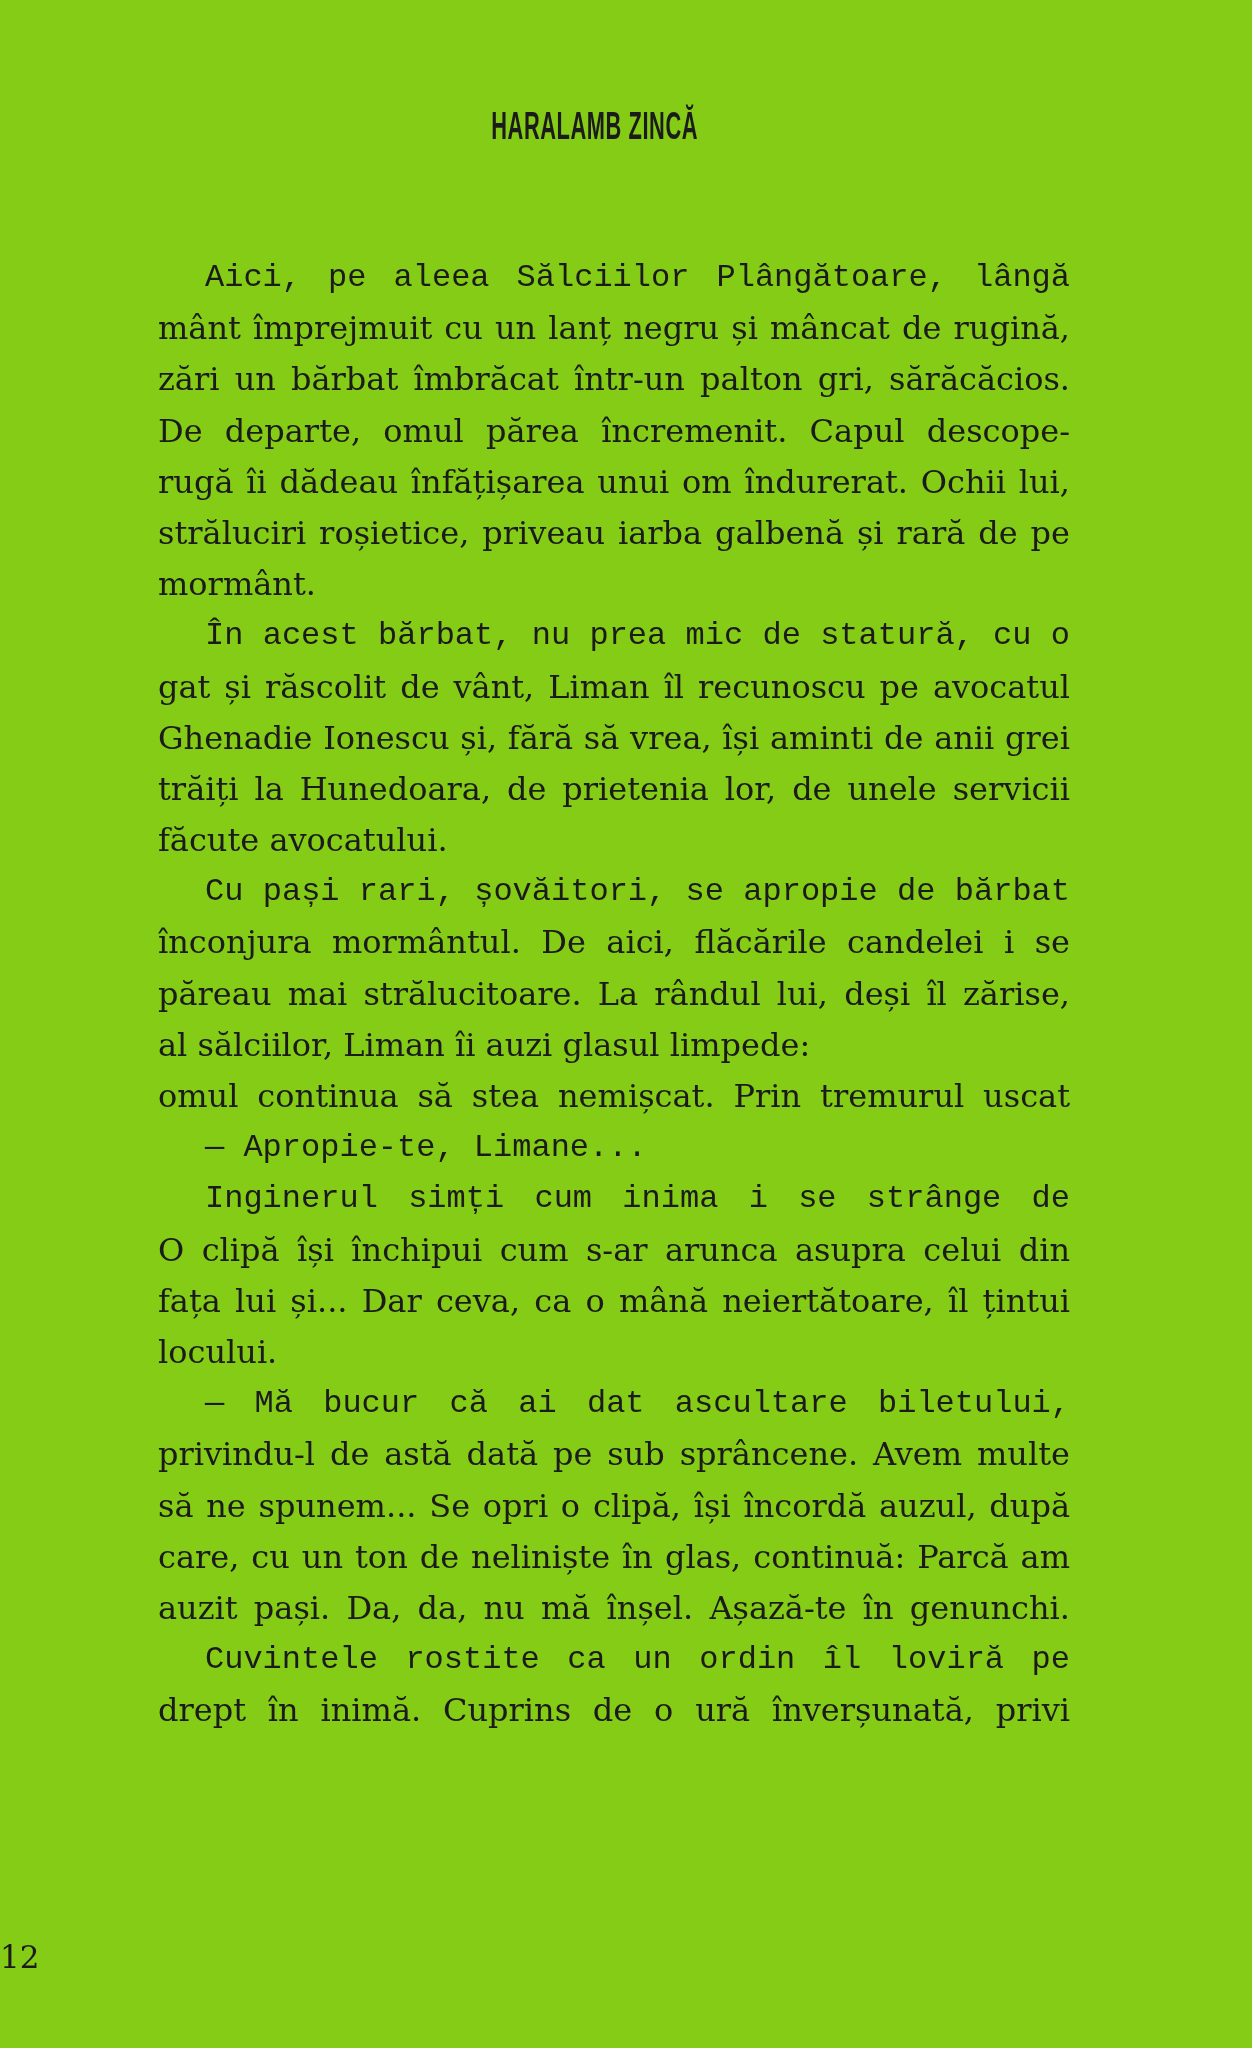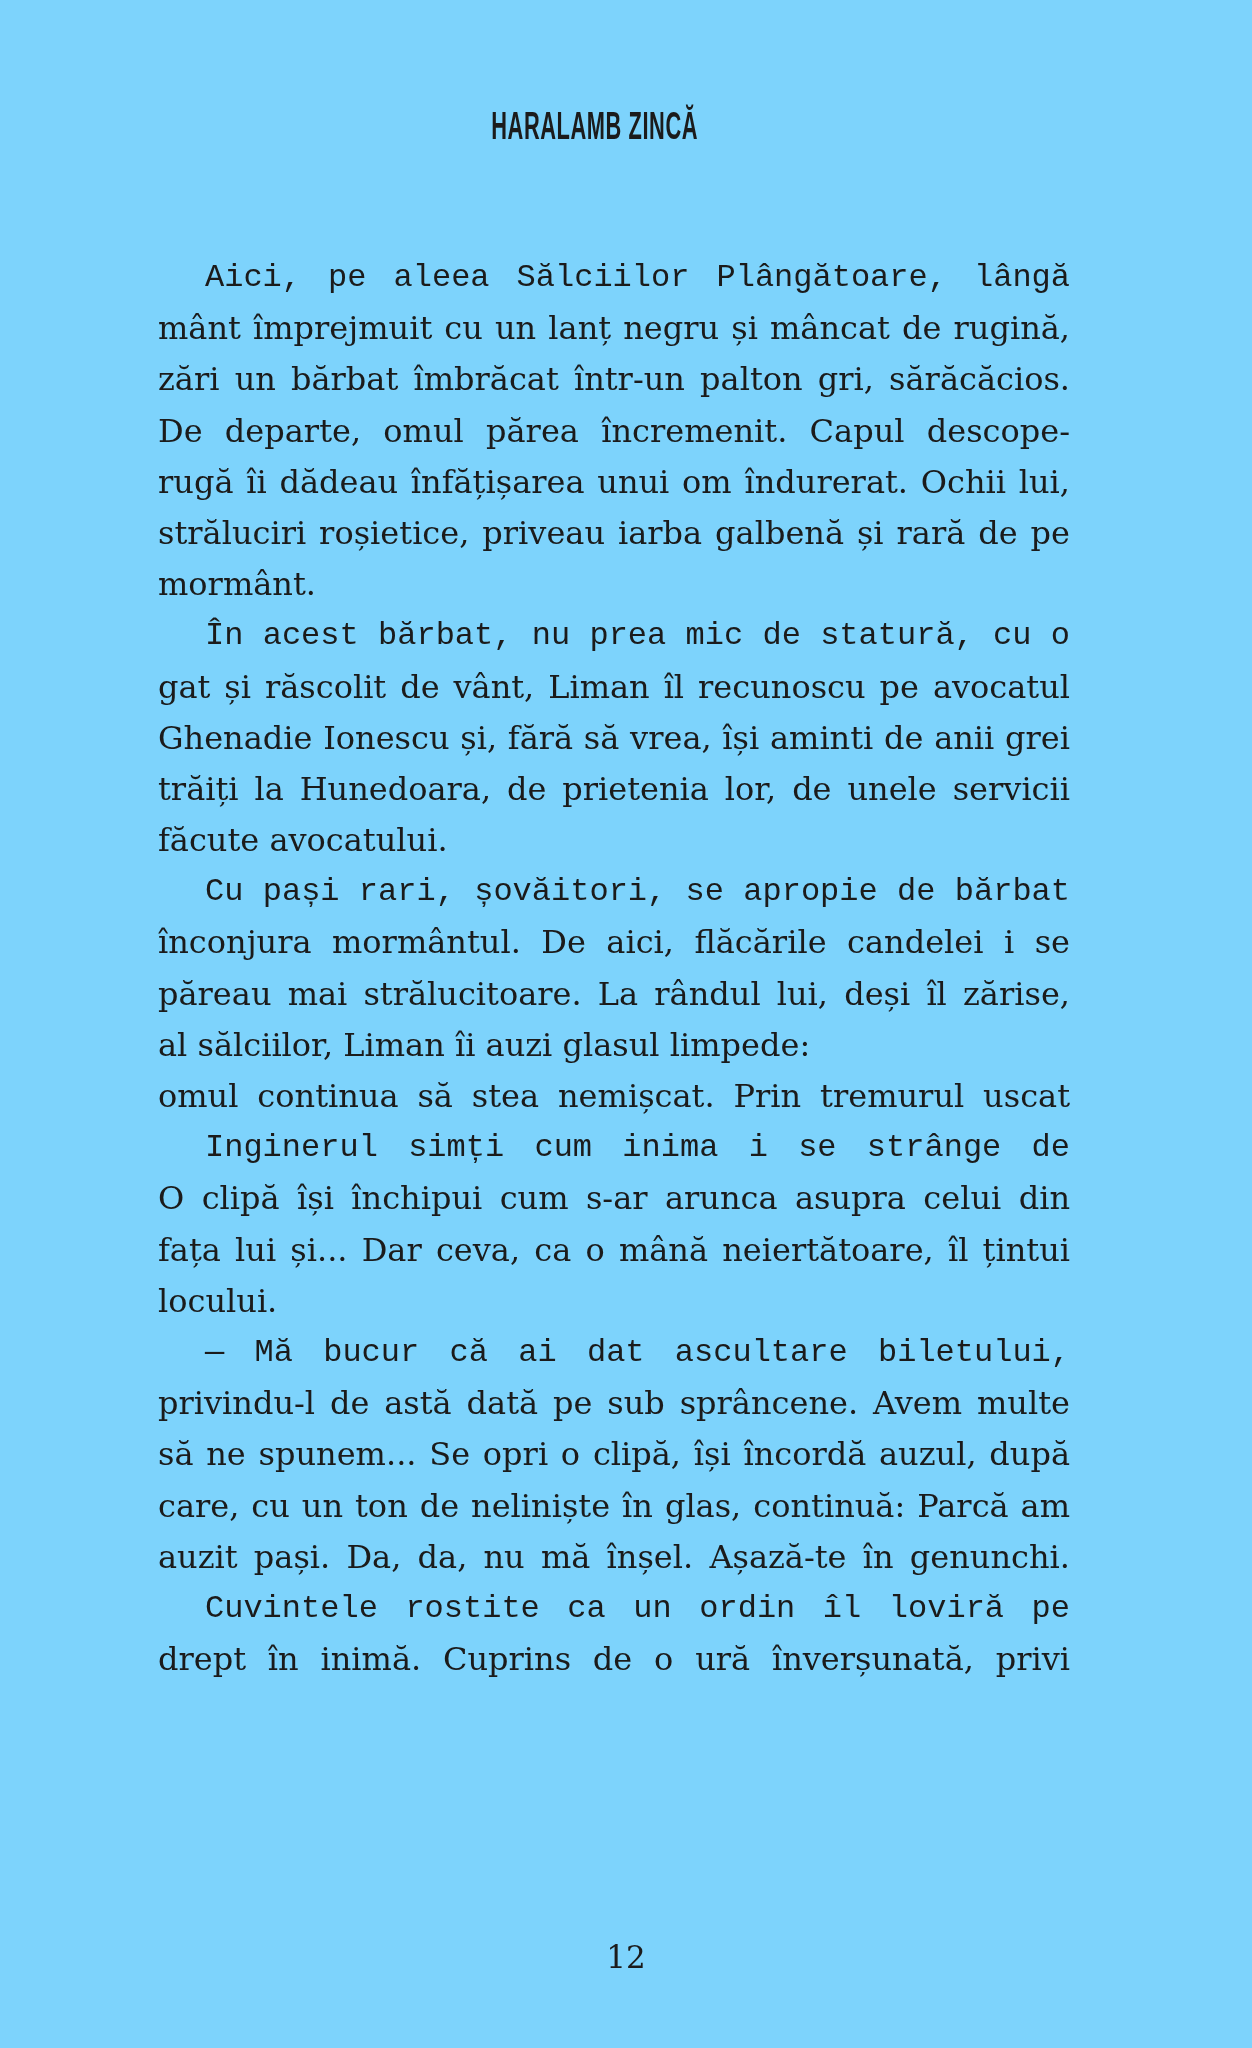--- a/index.html
+++ b/index.html
@@ -55,29 +55,29 @@
   }
   .line.first {
     padding-left: 47px;
     font-family: Liberation Mono, monospace;
   }
   .page-number {
     position: absolute;
     top: 1942px;
     left: 0;
     width: 1252px;
-    text-align: center;
+    text-align: left;
     font-size: 31px;
     line-height: 31px;
   }
 </style>
 </head>
 <body>
 
-<div class="page" style="background: #7dd3fc; color: rgb(27, 27, 27);">
+<div class="page" style="background: #84cc16; color: rgb(27, 27, 27);">
   <div class="author-header">
     <span class="condensed">HARALAMB ZINCĂ</span>
   </div>
 
   <div class="page-text" id="page-text">
       <div class="line just first">Aici, pe aleea Sălciilor Plângătoare, lângă un mor-</div>
       <div class="line just">mânt împrejmuit cu un lanț negru și mâncat de rugină,</div>
       <div class="line just">zări un bărbat îmbrăcat într-un palton gri, sărăcăcios.</div>
       <div class="line just">De departe, omul părea încremenit. Capul descope-</div>
       <div class="line just">rugă îi dădeau înfățișarea unui om îndurerat. Ochii lui,</div>
@@ -86,20 +86,21 @@
       <div class="line just first">În acest bărbat, nu prea mic de statură, cu o mus-</div>
       <div class="line just">gat și răscolit de vânt, Liman îl recunoscu pe avocatul</div>
       <div class="line just">Ghenadie Ionescu și, fără să vrea, își aminti de anii grei</div>
       <div class="line just">trăiți la Hunedoara, de prietenia lor, de unele servicii</div>
       <div class="line">făcute avocatului.</div>
       <div class="line just first">Cu pași rari, șovăitori, se apropie de bărbat care</div>
       <div class="line just">înconjura mormântul. De aici, flăcările candelei i se</div>
       <div class="line just">păreau mai strălucitoare. La rândul lui, deși îl zărise,</div>
       <div class="line">al sălciilor, Liman îi auzi glasul limpede:</div>
       <div class="line just">omul continua să stea nemișcat. Prin tremurul uscat</div>
+      <div class="line first">— Apropie-te, Limane...</div>
       <div class="line just first">Inginerul simți cum inima i se strânge de durere.</div>
       <div class="line just">O clipă își închipui cum s-ar arunca asupra celui din</div>
       <div class="line just">fața lui și... Dar ceva, ca o mână neiertătoare, îl țintui</div>
       <div class="line">locului.</div>
       <div class="line just first">— Mă bucur că ai dat ascultare biletului, vorbi omul,</div>
       <div class="line just">privindu-l de astă dată pe sub sprâncene. Avem multe</div>
       <div class="line just">să ne spunem... Se opri o clipă, își încordă auzul, după</div>
       <div class="line just">care, cu un ton de neliniște în glas, continuă: Parcă am</div>
       <div class="line just">auzit pași. Da, da, nu mă înșel. Așază-te în genunchi.</div>
       <div class="line just first">Cuvintele rostite ca un ordin îl loviră pe Liman</div>

